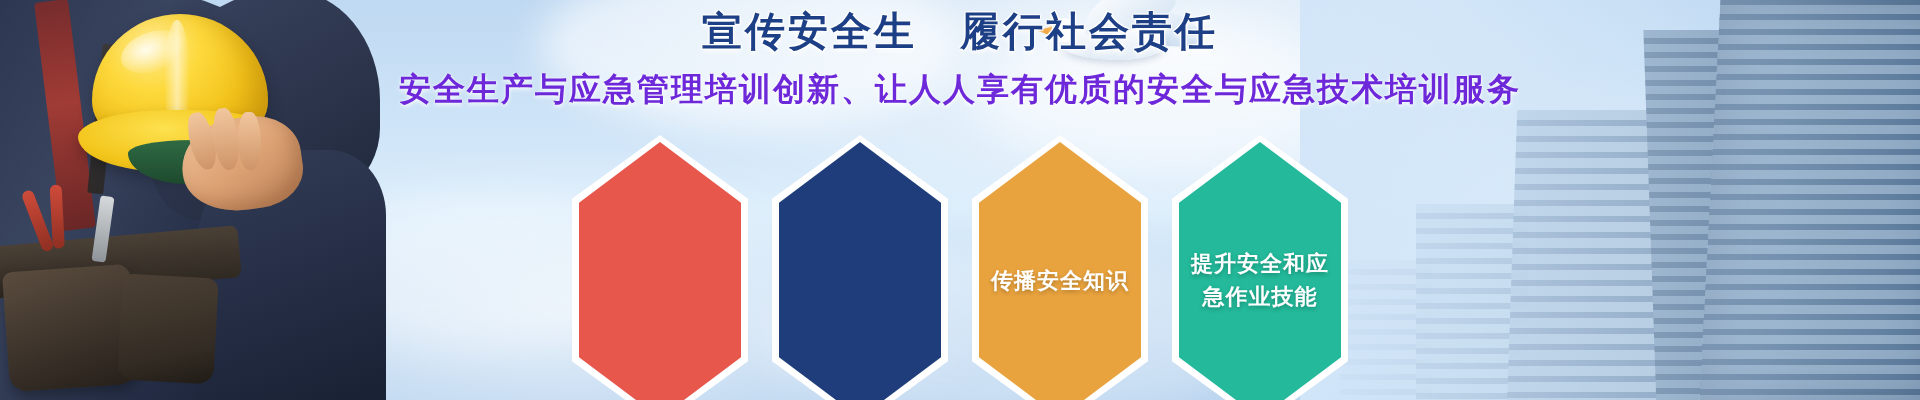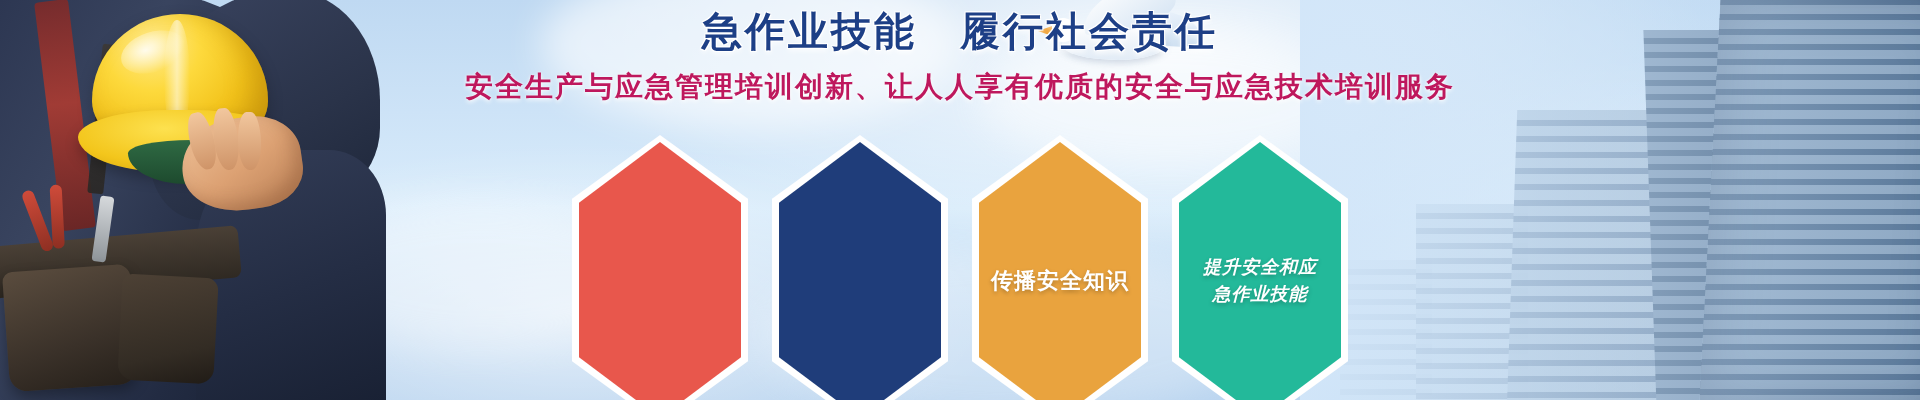--- a/index.html
+++ b/index.html
@@ -201,22 +201,22 @@
     font-size:40px; font-weight:bold; letter-spacing:3px;
     color:#1d3f86;
     text-shadow:
       -1px -1px 0 #ffffff, 1px -1px 0 #ffffff, -1px 1px 0 #ffffff, 1px 1px 0 #ffffff,
       0 3px 5px rgba(255,255,255,.85);
     white-space:nowrap;
   }
   .subhead {
     position:absolute; left:0; right:0; top:68px; text-align:center;
     font-family:"DejaVu Sans","Liberation Sans",sans-serif;
-    font-size:28px; font-weight:bold; letter-spacing:2px;
-    color:#be185d;
+    font-size:32px; font-weight:bold; letter-spacing:2px;
+    color:#6d28d9;
     text-shadow:0 2px 4px rgba(255,255,255,.9), 0 0 2px rgba(255,255,255,.9);
     white-space:nowrap;
   }
 
   
   .hex-row {
     position:absolute; left:0; right:0; top:135px;
     display:flex; justify-content:center; align-items:flex-start; gap:24px;
   }
   .hex-wrap {
@@ -233,21 +233,21 @@
     position:absolute; left:7px; top:7px; right:7px; bottom:7px;
     clip-path:polygon(50% 0%, 100% 22%, 100% 78%, 50% 100%, 0% 78%, 0% 22%);
   }
   .hex-text {
     position:relative; z-index:3; width:152px; text-align:center;
     font-family:"DejaVu Sans","Liberation Sans",sans-serif;
     font-size:22px; font-weight:bold; line-height:1.5; letter-spacing:1px;
     color:#ffffff; white-space:pre-line;
     text-shadow:0 2px 4px rgba(0,0,0,.25);
   }
-  .hex-text.small { font-size:18px;font-style:italic; }
+  .hex-text.small { font-size:22px; }
 </style>
 </head>
 <body>
 
 <div class="banner">
 
   <div class="sky"></div>
   <div class="cloud c1"></div>
   <div class="cloud c2"></div>
   <div class="cloud c3"></div>
@@ -291,21 +291,21 @@
       <div class="helmet-gloss"></div>
       <div class="helmet-brim"></div>
       <div class="helmet-inner"></div>
     </div>
     <div class="hand"></div>
     <div class="finger f1"></div>
     <div class="finger f2"></div>
     <div class="finger f3"></div>
   </div>
 
-  <div class="headline">急作业技能　履行社会责任</div>
+  <div class="headline">宣传安全生　履行社会责任</div>
   <div class="subhead">安全生产与应急管理培训创新、让人人享有优质的安全与应急技术培训服务</div>
 
   <div class="hex-row">
 
     <div class="hex-wrap">
       <div class="hex-outer"></div>
       <div class="hex-inner" style="background: rgb(232, 87, 76);"></div>
     </div>
 
     <div class="hex-wrap">

